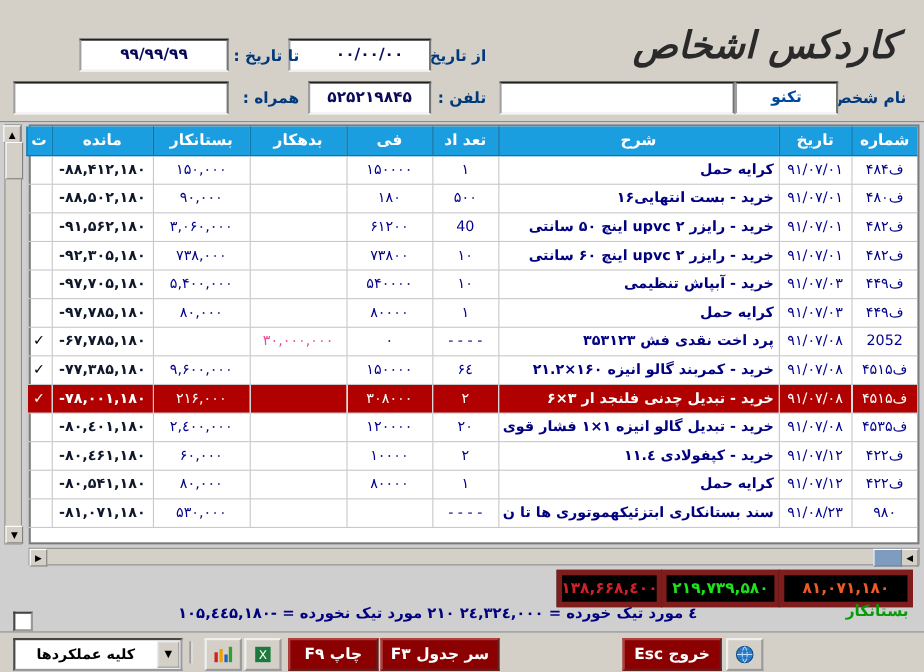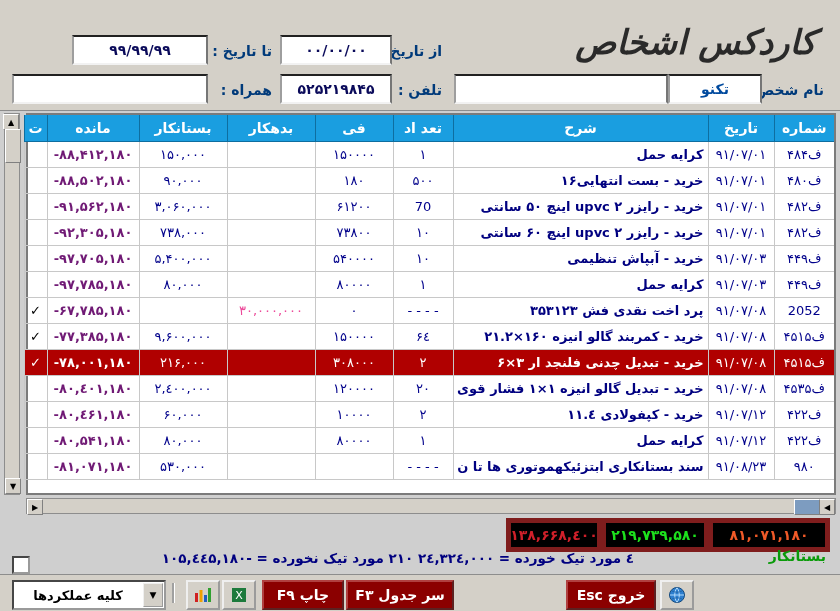--- a/index.html
+++ b/index.html
@@ -43,21 +43,21 @@
   #name-field2{top:74px;right:172px;width:210px;height:26px;}
 
   
   #phone-label{top:82px;right:398px;}
   #phone-field{top:74px;right:448px;width:108px;height:26px;}
   #mobile-label{top:82px;right:568px;}
   #mobile-field{top:74px;right:632px;width:192px;height:26px;}
 
   
   #from-label{top:43px;right:398px;}
-  #from-field{top:35px;right:448px;width:108px;height:26px;}
+  #from-field{top:35px;right:448px;width:108px;height:26px;padding-left:18px;}
   #to-label{top:43px;right:568px;}
   #to-field{top:35px;right:632px;width:132px;height:26px;}
 
   
   .grid-wrap{
     position:absolute;top:113px;right:4px;
     width:810px;height:382px;
     border:2px solid #7b7b7b;
     background:#fff;
     box-sizing:border-box;
@@ -78,21 +78,21 @@
     padding:0 4px;white-space:nowrap;overflow:hidden;
     font-size:13px;
   }
   .c-num{text-align:center;color:#00008b;direction:ltr;}
   .c-date{text-align:center;color:#00008b;direction:ltr;}
   .c-desc{text-align:right;color:#000080;font-weight:bold;font-size:13.5px;}
   .c-qty{text-align:center;color:#00008b;direction:ltr;}
   .c-fee{text-align:center;color:#00008b;direction:ltr;}
   .c-deb{text-align:center;color:#ec4899;direction:ltr;}
   .c-cred{text-align:center;color:#00008b;direction:ltr;}
-  .c-bal{text-align:center;color:#701a75;direction:ltr;font-weight:bold;}
+  .c-bal{text-align:center;color:#0f172a;direction:ltr;font-weight:bold;}
   .c-tick{text-align:center;color:#000;font-weight:bold;}
   tr.sel td{background:#b00000;color:#fff;}
   tr.sel td.c-bal,tr.sel td.c-num,tr.sel td.c-date,tr.sel td.c-qty,
   tr.sel td.c-fee,tr.sel td.c-cred,tr.sel td.c-desc,tr.sel td.c-tick{color:#fff;}
 
   
   col.w-num{width:60px}
   col.w-date{width:66px}
   col.w-desc{width:255px}
   col.w-qty{width:60px}
@@ -258,21 +258,21 @@
             <td class="c-fee">۱۸۰</td>
             <td class="c-deb"></td>
             <td class="c-cred">۹۰,۰۰۰</td>
             <td class="c-bal">-۸۸,۵۰۲,۱۸۰</td>
             <td class="c-tick"></td>
           </tr>
           <tr>
             <td class="c-num">ف۴۸۲</td>
             <td class="c-date">۹۱/۰۷/۰۱</td>
             <td class="c-desc">خرید - رایزر upvc ۲ اینچ ۵۰ سانتی</td>
-            <td class="c-qty">70</td>
+            <td class="c-qty">40</td>
             <td class="c-fee">۶۱۲۰۰</td>
             <td class="c-deb"></td>
             <td class="c-cred">۳,۰۶۰,۰۰۰</td>
             <td class="c-bal">-۹۱,۵۶۲,۱۸۰</td>
             <td class="c-tick"></td>
           </tr>
           <tr>
             <td class="c-num">ف۴۸۲</td>
             <td class="c-date">۹۱/۰۷/۰۱</td>
             <td class="c-desc">خرید - رایزر upvc ۲ اینچ ۶۰ سانتی</td>

